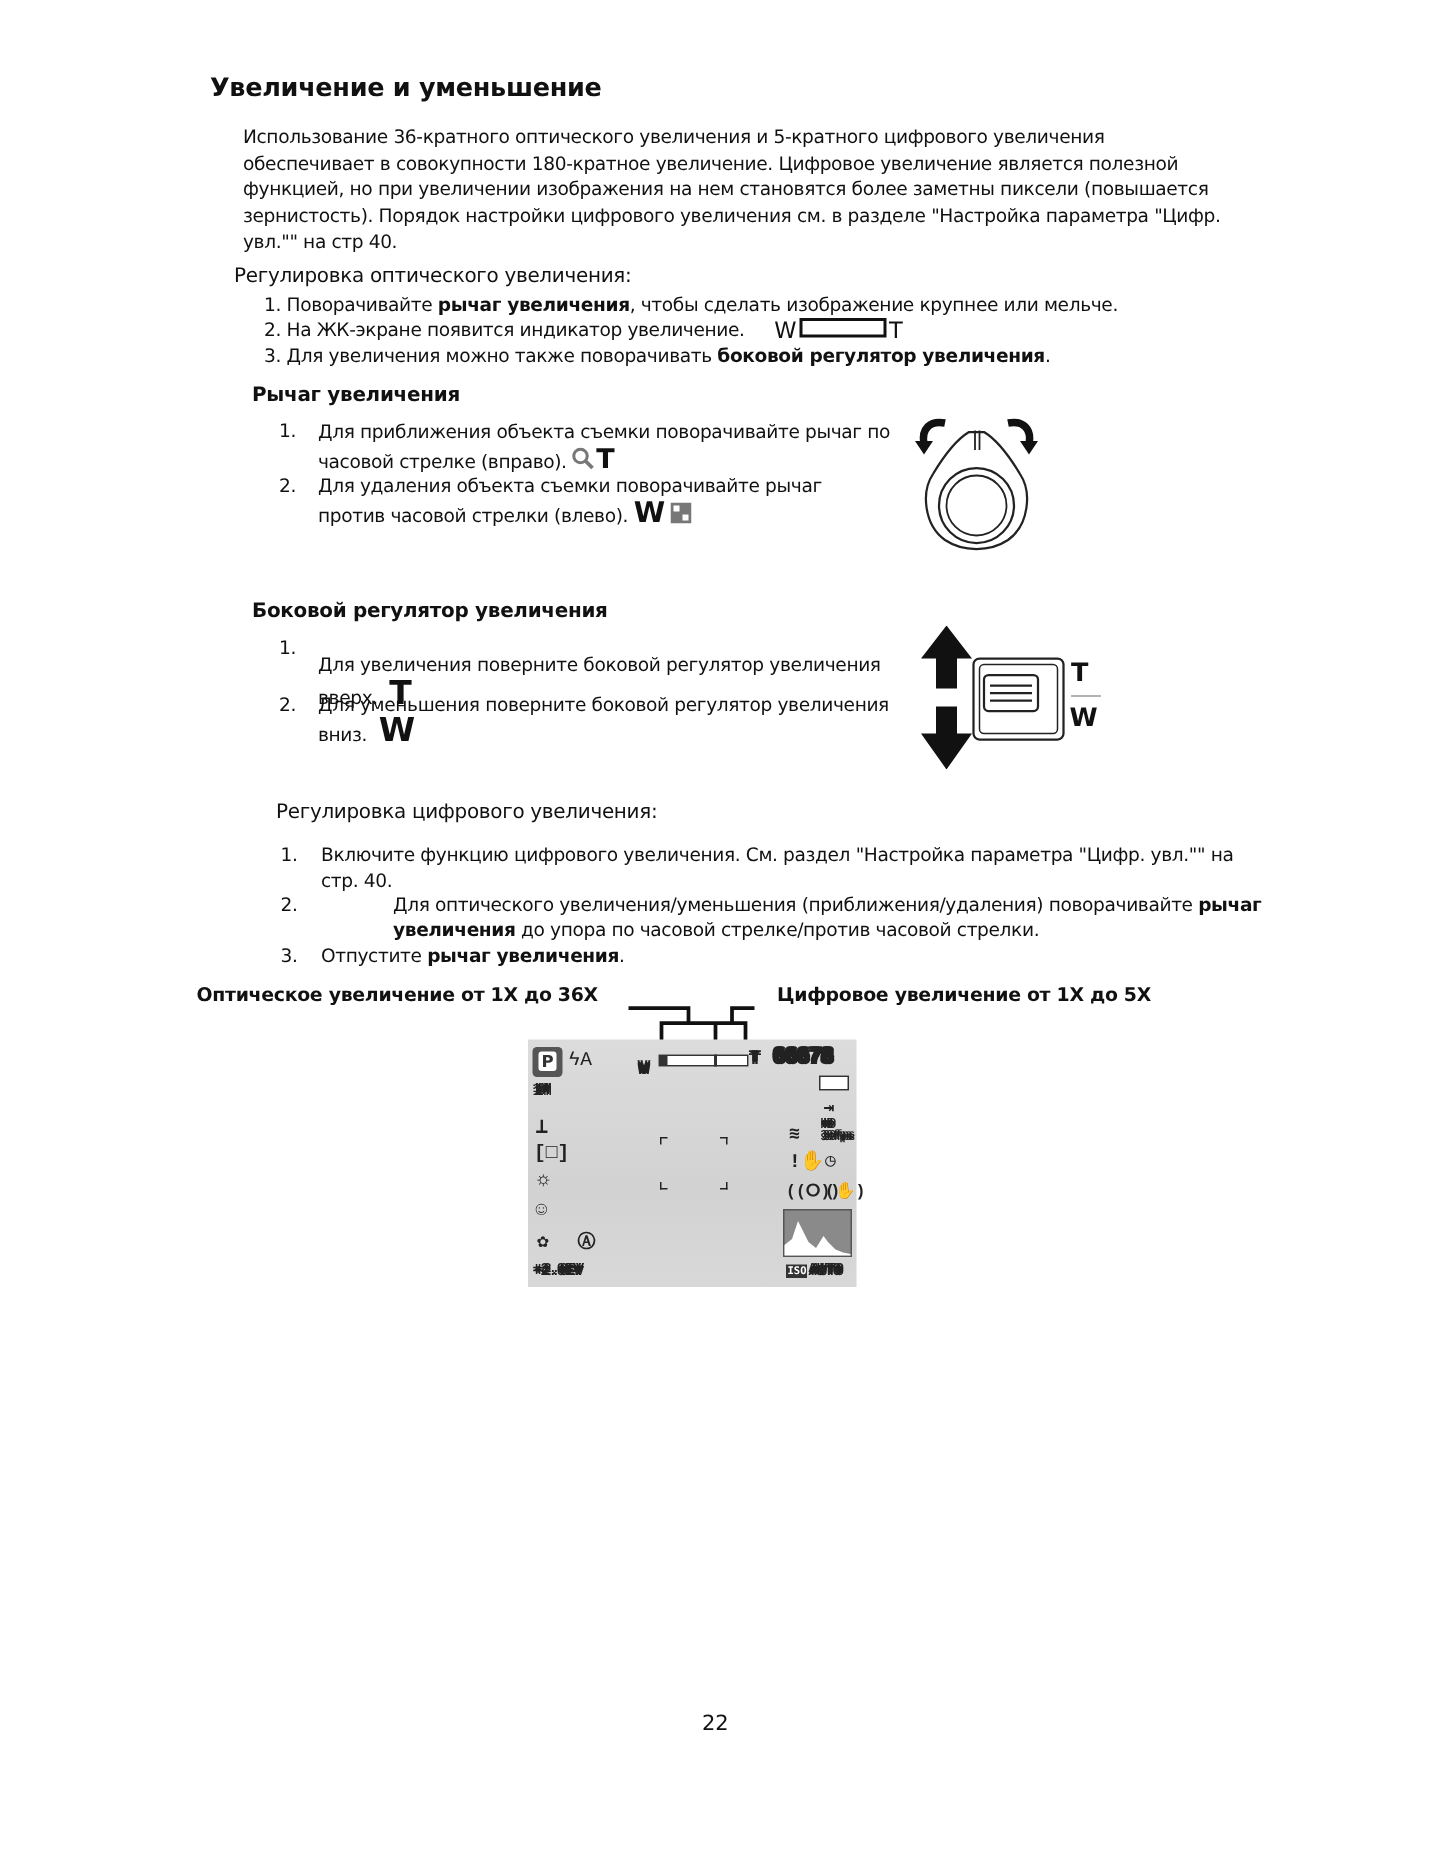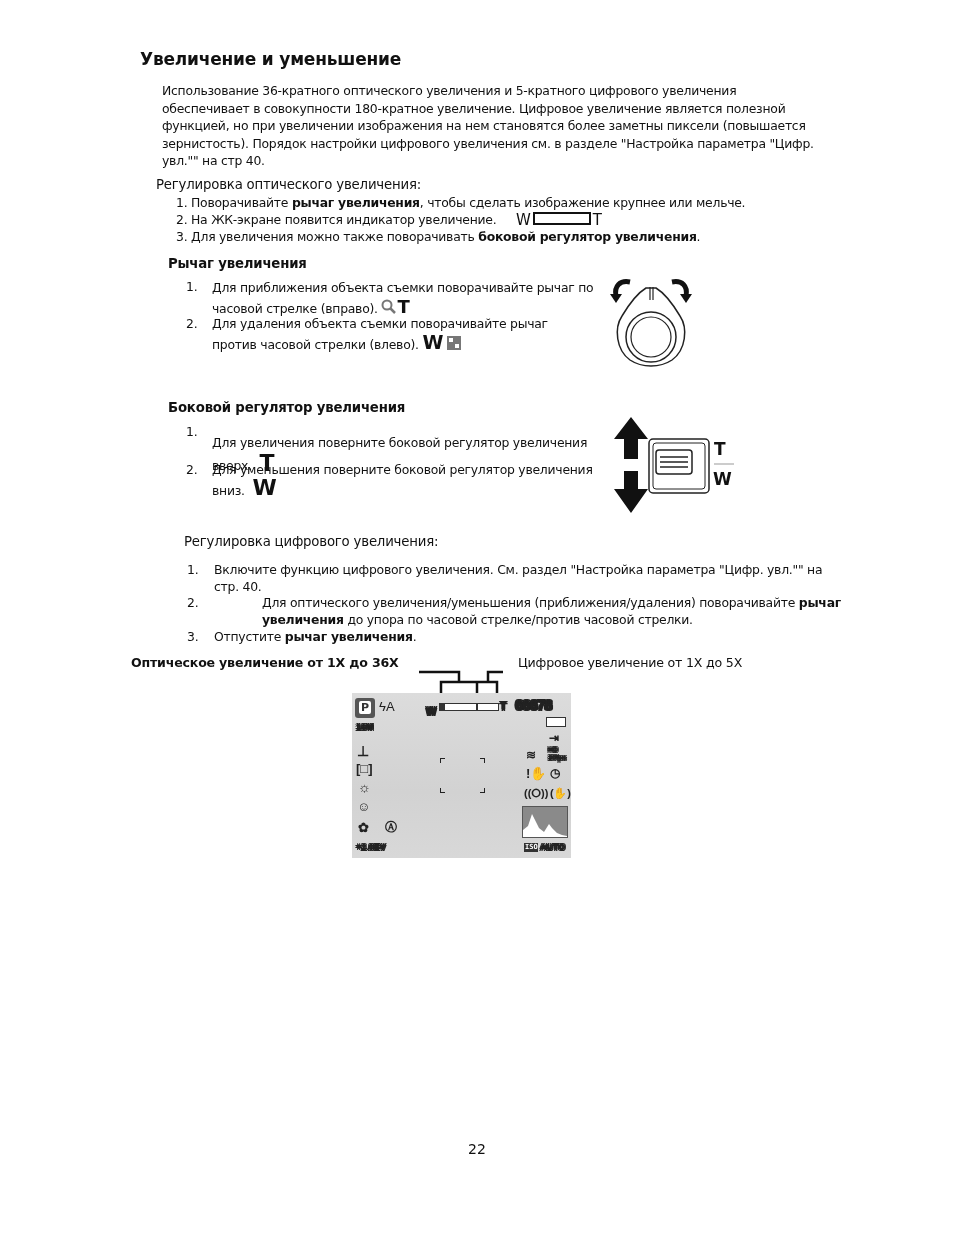--- a/index.html
+++ b/index.html
@@ -7,21 +7,21 @@
   .abs { position:absolute; }
   h1 { position:absolute; left:140px; top:49px; margin:0; font-size:17px; font-weight:bold; letter-spacing:-0.2px; }
   .p { font-size:12.4px; line-height:17.6px; letter-spacing:-0.25px; }
   .intro { left:162px; top:82px; width:665px; }
   .sub { font-size:13.3px; letter-spacing:-0.2px; }
   .h3 { font-size:13.3px; font-weight:bold; letter-spacing:-0.2px; }
   .li { font-size:12.4px; letter-spacing:-0.25px; line-height:17px; }
   b { font-weight:bold; }
   .icon-inline { display:inline-block; vertical-align:middle; }
   .lcd { position:absolute; left:352px; top:693px; width:219px; height:165px; background:linear-gradient(#dcdcdc,#d2d2d2 60%,#d8d8d8); }
-  .lcd .glyph { position:absolute; color:#222; font-family:Liberation Sans, sans-serif; font-weight:bold; }
+  .lcd .glyph { position:absolute; color:#222; font-family:Liberation Mono, monospace; font-weight:bold; }
   .outline { color:#fff; text-shadow:-1px -1px 0 #222,1px -1px 0 #222,-1px 1px 0 #222,1px 1px 0 #222; }
 </style>
 </head>
 <body>
 
 <h1>Увеличение и уменьшение</h1>
 
 <div class="abs p intro">Использование 36-кратного оптического увеличения и 5-кратного цифрового увеличения обеспечивает в совокупности 180-кратное увеличение. Цифровое увеличение является полезной функцией, но при увеличении изображения на нем становятся более заметны пиксели (повышается зернистость). Порядок настройки цифрового увеличения см. в разделе "Настройка параметра "Цифр. увл."" на стр 40.</div>
 
 <div class="abs sub" style="left:156px;top:177px;">Регулировка оптического увеличения:</div>
@@ -110,21 +110,21 @@
 
 <div class="abs sub" style="left:184px;top:534px;">Регулировка цифрового увеличения:</div>
 <div class="abs li" style="left:187px;top:561px;">1.</div>
 <div class="abs li" style="left:214px;top:561px;width:610px;"><span>Включите функцию цифрового увеличения. См. раздел "Настройка параметра "Цифр. увл."" на стр. 40.</span></div>
 <div class="abs li" style="left:187px;top:594px;">2.</div>
 <div class="abs li" style="left:214px;top:594px;width:605px;margin-left:48px;"><span>Для оптического увеличения/уменьшения (приближения/удаления) поворачивайте </span><b>рычаг увеличения</b><span> до упора по часовой стрелке/против часовой стрелки.</span></div>
 <div class="abs li" style="left:187px;top:628px;">3.</div>
 <div class="abs li" style="left:214px;top:628px;"><span>Отпустите </span><b>рычаг увеличения</b><span>.</span></div>
 
 <div class="abs" style="left:131px;top:655px;font-weight:bold;font-size:12.6px;letter-spacing:-0.2px;">Оптическое увеличение от 1X до 36X</div>
-<div class="abs" style="left:518px;top:655px;font-weight:normal;font-size:12.6px;letter-spacing:-0.2px;">Цифровое увеличение от 1X до 5X</div>
+<div class="abs" style="left:518px;top:655px;font-weight:bold;font-size:12.6px;letter-spacing:-0.2px;">Цифровое увеличение от 1X до 5X</div>
 
 <svg class="abs" style="left:415px;top:668px;" width="95" height="28">
   <polyline points="4,4 44,4 44,14" fill="none" stroke="#111" stroke-width="2.5"></polyline>
   <polyline points="88,4 73,4 73,14" fill="none" stroke="#111" stroke-width="2.5"></polyline>
   <polyline points="26,28 26,14 82,14 82,28" fill="none" stroke="#111" stroke-width="2.5"></polyline>
   <line x1="62" y1="14" x2="62" y2="28" stroke="#111" stroke-width="2.5"></line>
 </svg>
 
 <div class="lcd">
   <div class="abs" style="left:3px;top:5px;width:20px;height:20px;background:#555;border-radius:3px;">
@@ -138,21 +138,21 @@
       <span id="zoom-fill" class="abs" style="left: 0px; top: 0px; height: 6px; background: rgb(51, 51, 51); width: 8%;"></span>
       <span class="abs" style="left:36px;top:-1px;width:1.5px;height:8px;background:#333;"></span>
     </span>
     <span class="glyph outline" style="position:absolute;left:74px;top:0;font-size:11px;">T</span>
   </div>
   <span class="glyph outline" style="left:163px;top:3px;font-size:15px;letter-spacing:-1px;">66678</span>
 
   <div class="abs" style="left:194px;top:24px;width:18px;height:8px;border:1.5px solid #333;background:#fff;"></div>
   <span class="glyph" style="left:197px;top:38px;font-size:12px;">⇥</span>
 
-  <span class="glyph outline" style="left:4px;top:29px;font-size:9px;">16M</span>
+  <span class="glyph outline" style="left:4px;top:29px;font-size:9px;">1M</span>
   <span class="glyph" style="left:5px;top:50px;font-size:14px;">⊥</span>
   <span class="glyph" style="left:4px;top:68px;font-size:13px;">[□]</span>
   <span class="glyph" style="left:6px;top:86px;font-size:14px;font-weight:normal;">☼</span>
   <span class="glyph" style="left:5px;top:106px;font-size:13px;">☺</span>
   <span class="glyph" style="left:6px;top:127px;font-size:13px;">✿</span>
   <span class="glyph" style="left:33px;top:126px;font-size:12px;">Ⓐ</span>
   <span class="glyph outline" style="left:4px;top:149px;font-size:9px;">+2.0EV</span>
 
   <span class="glyph" style="left:174px;top:55px;font-size:12px;">≋</span>
   <span class="glyph outline" style="left:196px;top:53px;font-size:7px;line-height:8px;width:20px;">HD 30fps</span>

